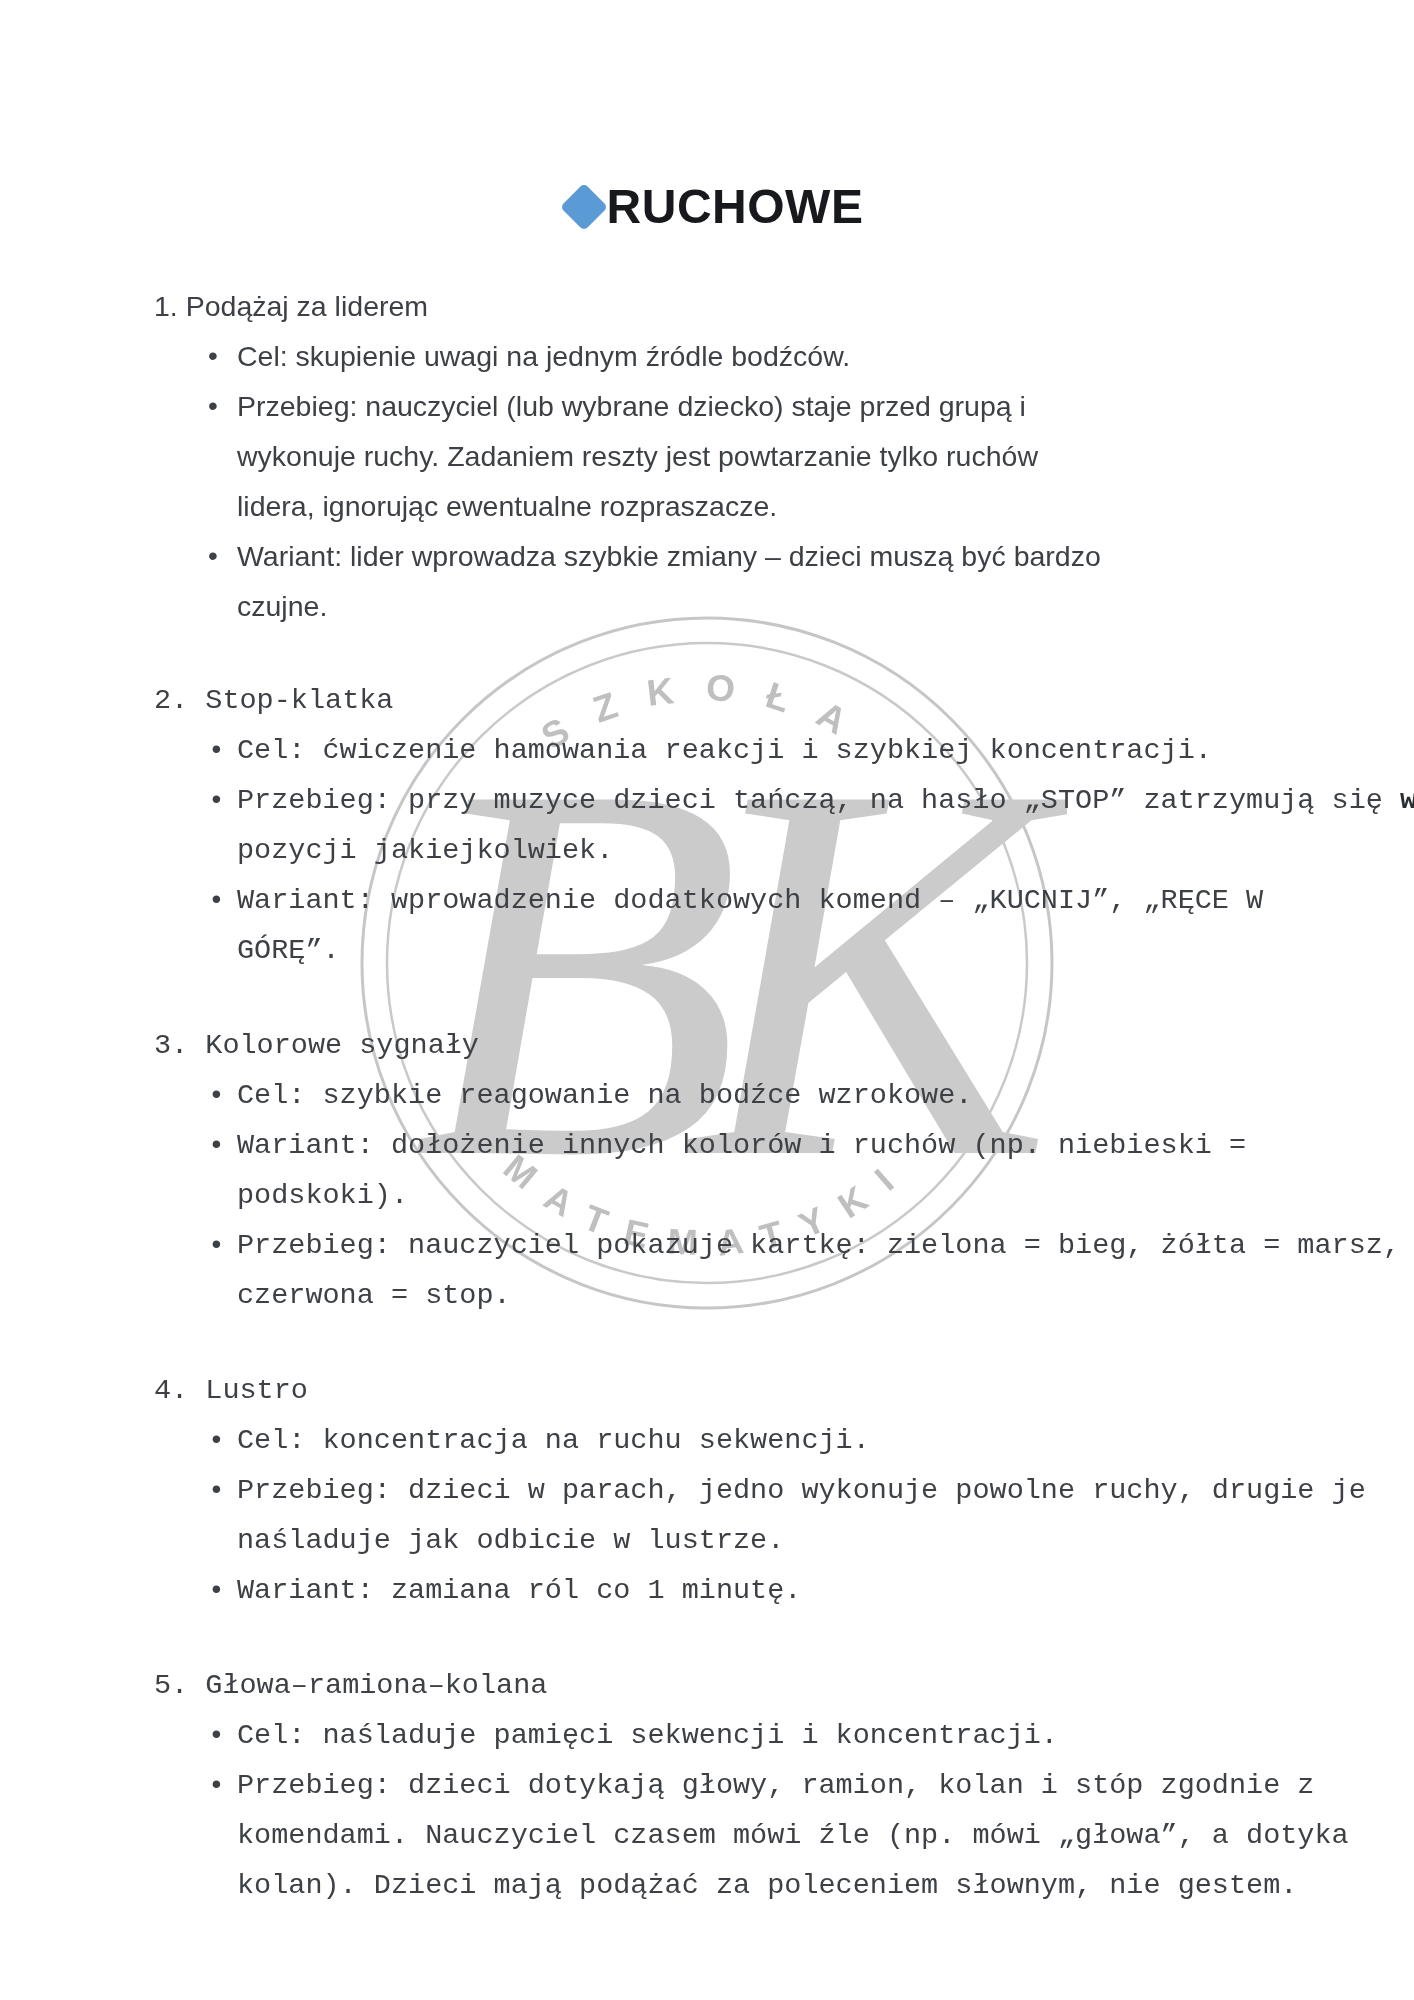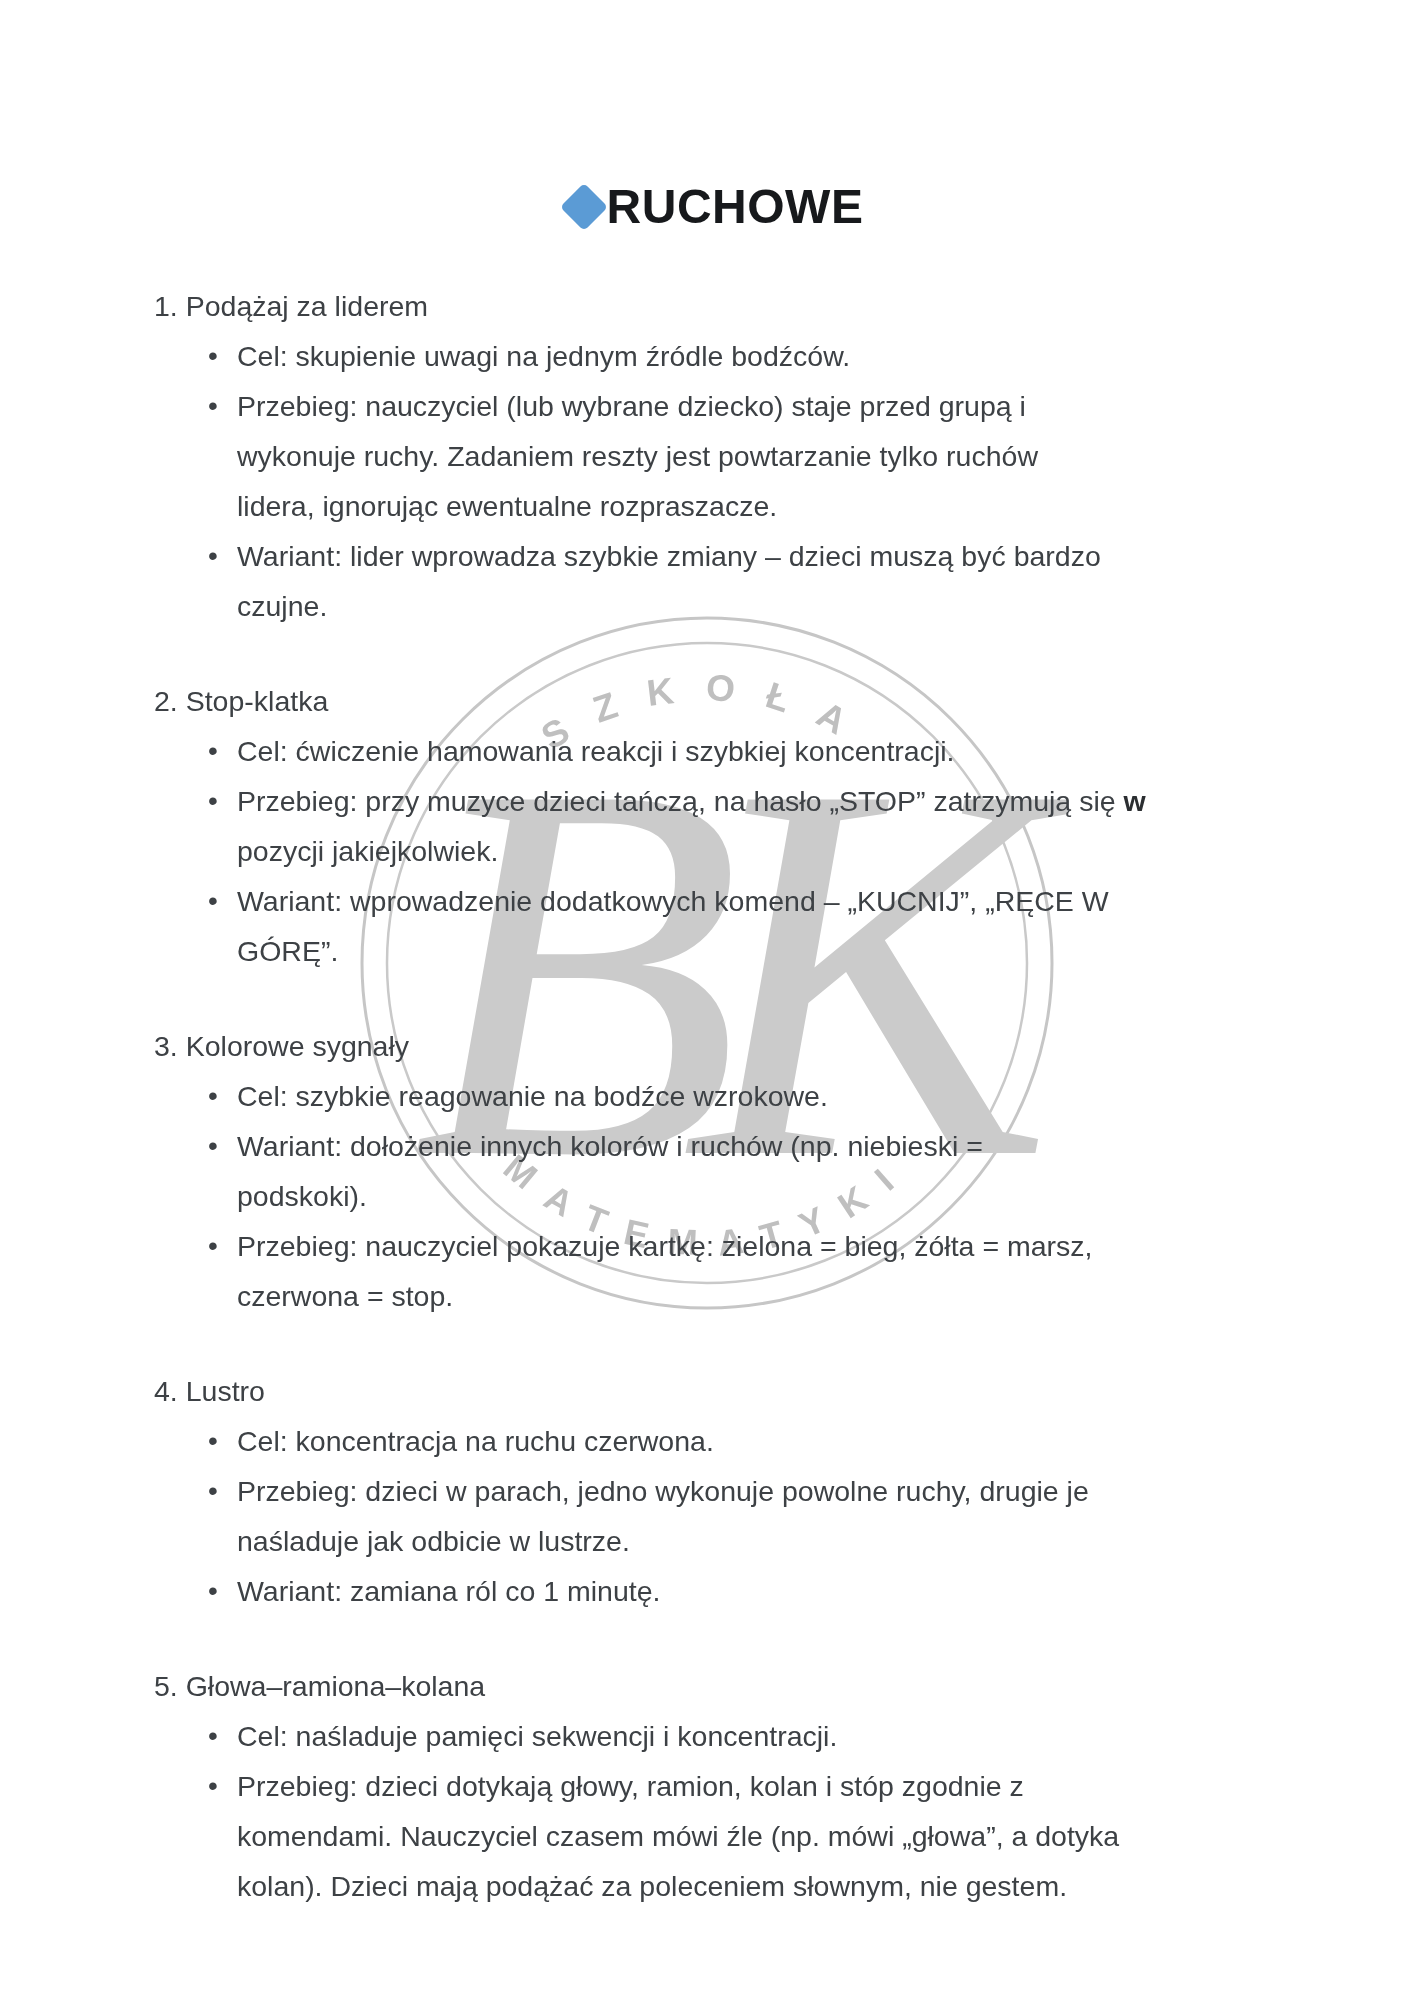--- a/index.html
+++ b/index.html
@@ -55,21 +55,21 @@
     position:absolute;
     left:107px;top:281px;
     width:1260px;
     z-index:1;
     color:#3d4145;
     font-size:28.5px;
     line-height:50px;
     white-space:nowrap;
     margin-left:47px;
   }
-  .sec + .sec{margin-top:45px;}
+  .sec + .sec{margin-top:45px;font-family:Liberation Mono, monospace;}
   .sec-h{font-weight:400;}
   .bullet{
     position:relative;
     padding-left:83px;
   }
   .bullet::before{
     content:"\2022";
     position:absolute;
     left:54px;top:0;
     font-size:28px;
@@ -116,21 +116,21 @@
         <div class="bullet">Wariant: wprowadzenie dodatkowych komend – „KUCNIJ”, „RĘCE W<br>GÓRĘ”.</div>
       </section>
       <section class="sec">
         <div class="sec-h">3. Kolorowe sygnały</div>
         <div class="bullet">Cel: szybkie reagowanie na bodźce wzrokowe.</div>
         <div class="bullet">Wariant: dołożenie innych kolorów i ruchów (np. niebieski =<br>podskoki).</div>
         <div class="bullet">Przebieg: nauczyciel pokazuje kartkę: zielona = bieg, żółta = marsz,<br>czerwona = stop.</div>
       </section>
       <section class="sec">
         <div class="sec-h">4. Lustro</div>
-        <div class="bullet">Cel: koncentracja na ruchu czerwona.</div>
+        <div class="bullet">Cel: koncentracja na ruchu sekwencji.</div>
         <div class="bullet">Przebieg: dzieci w parach, jedno wykonuje powolne ruchy, drugie je<br>naśladuje jak odbicie w lustrze.</div>
         <div class="bullet">Wariant: zamiana ról co 1 minutę.</div>
       </section>
       <section class="sec">
         <div class="sec-h">5. Głowa–ramiona–kolana</div>
         <div class="bullet">Cel: naśladuje pamięci sekwencji i koncentracji.</div>
         <div class="bullet">Przebieg: dzieci dotykają głowy, ramion, kolan i stóp zgodnie z<br>komendami. Nauczyciel czasem mówi źle (np. mówi „głowa”, a dotyka<br>kolan). Dzieci mają podążać za poleceniem słownym, nie gestem.</div>
       </section>
     </div>
 

